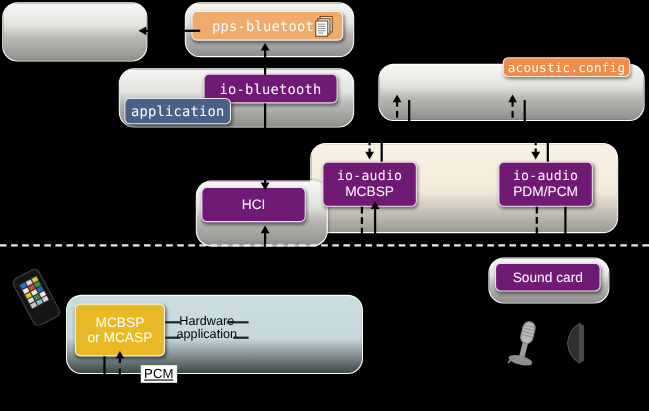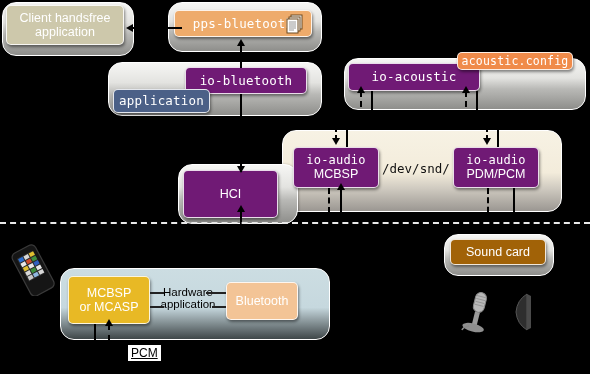--- a/index.html
+++ b/index.html
@@ -28,21 +28,21 @@
     border:1px solid rgba(255,255,255,.85);
     box-shadow:1px 2px 3px rgba(0,0,0,.45);
   }
   .mono{font-family:"DejaVu Sans Mono","Liberation Mono",monospace;letter-spacing:.2px;}
   .sans{font-family:"Liberation Sans",sans-serif;}
   .b-tan   {background:#cdc8ab;}
   .b-blue  {background:#701a75;}
   .b-slate {background:#4b6087;}
   .b-orange{background:#eeab6b;}
   .b-orange2{background:#f08b4a;}
-  .b-green {background:#a16207;}
+  .b-green {background:#701a75;}
   .b-yellow{background:#e8b925;}
   .b-peach {background:#f3c496;}
   
   .ln{position:absolute;background:#000;}
   .vline{width:2px;background:#000;}
   .hline{height:2px;background:#000;}
   .dash-v{
     position:absolute;width:0;border-left:2px dashed #000;
   }
   .arrowhead{
@@ -79,24 +79,20 @@
   <div class="panel" style="left:168px;top:2px;width:152px;height:48px;"></div>
 
   <div class="panel" style="left:108px;top:62px;width:212px;height:52px;"></div>
 
   <div class="panel" style="left:344px;top:58px;width:240px;height:50px;"></div>
 
   <div class="panel beigepanel" style="left:282px;top:130px;width:278px;height:80px;"></div>
 
   <div class="panel" style="left:178px;top:164px;width:118px;height:58px;"></div>
 
-  <div class="box b-tan sans" style="left:6px;top:5px;width:118px;height:40px;font-size:12.5px;color:#ffffff;flex-direction:column;">
-    <span>Client handsfree</span>
-    <span>application</span>
-  </div>
 
   <div class="box b-orange mono" style="left:174px;top:10px;width:138px;height:27px;font-size:12.5px;">
     <span>pps-bluetooth</span>
   </div>
 
   <svg style="position:absolute;left:285px;top:13px;" width="22" height="22" viewBox="0 0 22 22">
     <rect x="6" y="2" width="11" height="14" fill="#f2f2f2" stroke="#6d4a21" stroke-width="1"></rect>
     <rect x="4" y="4" width="11" height="14" fill="#f7f7f7" stroke="#6d4a21" stroke-width="1"></rect>
     <rect x="2" y="6" width="11" height="14" fill="#ffffff" stroke="#6d4a21" stroke-width="1"></rect>
     <g stroke="#7d7d7d" stroke-width="0.8">
@@ -109,41 +105,37 @@
   </svg>
 
   <div class="box b-blue mono" style="left:185px;top:67px;width:122px;height:27px;font-size:12.5px;">
     <span>io-bluetooth</span>
   </div>
 
   <div class="box b-slate mono" style="left:113px;top:89px;width:97px;height:24px;font-size:12.5px;">
     <span>application</span>
   </div>
 
-  <div class="box b-blue mono" style="left:348px;top:63px;width:132px;height:28px;font-size:12.5px;">
-    <span>io-acoustic</span>
-  </div>
 
   <div class="box b-orange2 mono" style="left:457px;top:52px;width:116px;height:18px;font-size:11.5px;">
     <span>acoustic.config</span>
   </div>
 
   <div class="box b-blue sans" style="left:293px;top:147px;width:86px;height:41px;font-size:12.5px;flex-direction:column;">
     <span class="mono" style="font-size:12px;">io-audio</span>
     <span>MCBSP</span>
   </div>
 
-  <div class="devsnd" style="left:382px;top:161px;">/dev/snd/</div>
 
   <div class="box b-blue sans" style="left:453px;top:147px;width:86px;height:41px;font-size:12.5px;flex-direction:column;">
     <span class="mono" style="font-size:12px;">io-audio</span>
     <span>PDM/PCM</span>
   </div>
 
-  <div class="box b-blue sans" style="left:183px;top:170px;width:95px;height:48px;font-size:12.5px;flex-direction:column;">
+  <div class="box b-blue sans" style="left:183px;top:170px;width:95px;height:32px;font-size:12.5px;flex-direction:column;">
     <span>HCI</span>
   </div>
 
   <div class="ln hline" style="left:130px;top:27px;width:52px;"></div>
   <div class="arrowhead ah-left" style="left:126px;top:24px;"></div>
 
   <div class="ln vline" style="left:240px;top:44px;height:24px;"></div>
   <div class="arrowhead ah-up" style="left:237px;top:39px;"></div>
 
   <div class="ln vline" style="left:240px;top:94px;height:78px;"></div>
@@ -204,37 +196,34 @@
     </g>
   </svg>
 
   <div class="panel bluepanel" style="left:60px;top:268px;width:268px;height:70px;"></div>
 
   <div class="box b-yellow sans" style="left:68px;top:276px;width:82px;height:48px;font-size:12.5px;flex-direction:column;color:#ffffff;">
     <span>MCBSP</span>
     <span>or MCASP</span>
   </div>
 
-  <div class="box b-peach sans" style="left:226px;top:282px;width:72px;height:38px;font-size:12.5px;">
-    <span>Bluetooth</span>
-  </div>
 
   <div class="hwlabel" style="left:152px;top:286px;width:72px;">
     <div>Hardware</div>
     <div>application</div>
   </div>
   <div class="ticks" style="left:150px;top:292px;width:14px;"></div>
   <div class="ticks" style="left:206px;top:292px;width:20px;"></div>
   <div class="ticks" style="left:150px;top:306px;width:14px;"></div>
   <div class="ticks" style="left:212px;top:306px;width:14px;"></div>
 
   <div class="ln vline" style="left:94px;top:324px;height:28px;"></div>
   <div class="dash-v" style="left:108px;top:324px;height:28px;"></div>
   <div class="arrowhead ah-up" style="left:105px;top:319px;"></div>
-  <div class="caption" style="left:128px;top:345px;text-decoration:underline;">PCM</div>
+  <div class="caption" style="left:128px;top:332px;text-decoration:underline;">PCM</div>
 
   <div class="panel" style="left:444px;top:234px;width:108px;height:40px;"></div>
   <div class="box b-green sans" style="left:450px;top:239px;width:96px;height:26px;font-size:12.5px;">
     <span>Sound card</span>
   </div>
 
   <svg style="position:absolute;left:459px;top:290px;" width="36" height="44" viewBox="0 0 36 44">
     <g transform="rotate(14 18 22)">
       <rect x="13" y="2" width="11" height="20" rx="5.5" fill="#b8b8b8" stroke="#8a8a8a" stroke-width="1"></rect>
       <g stroke="#8a8a8a" stroke-width="0.7">

